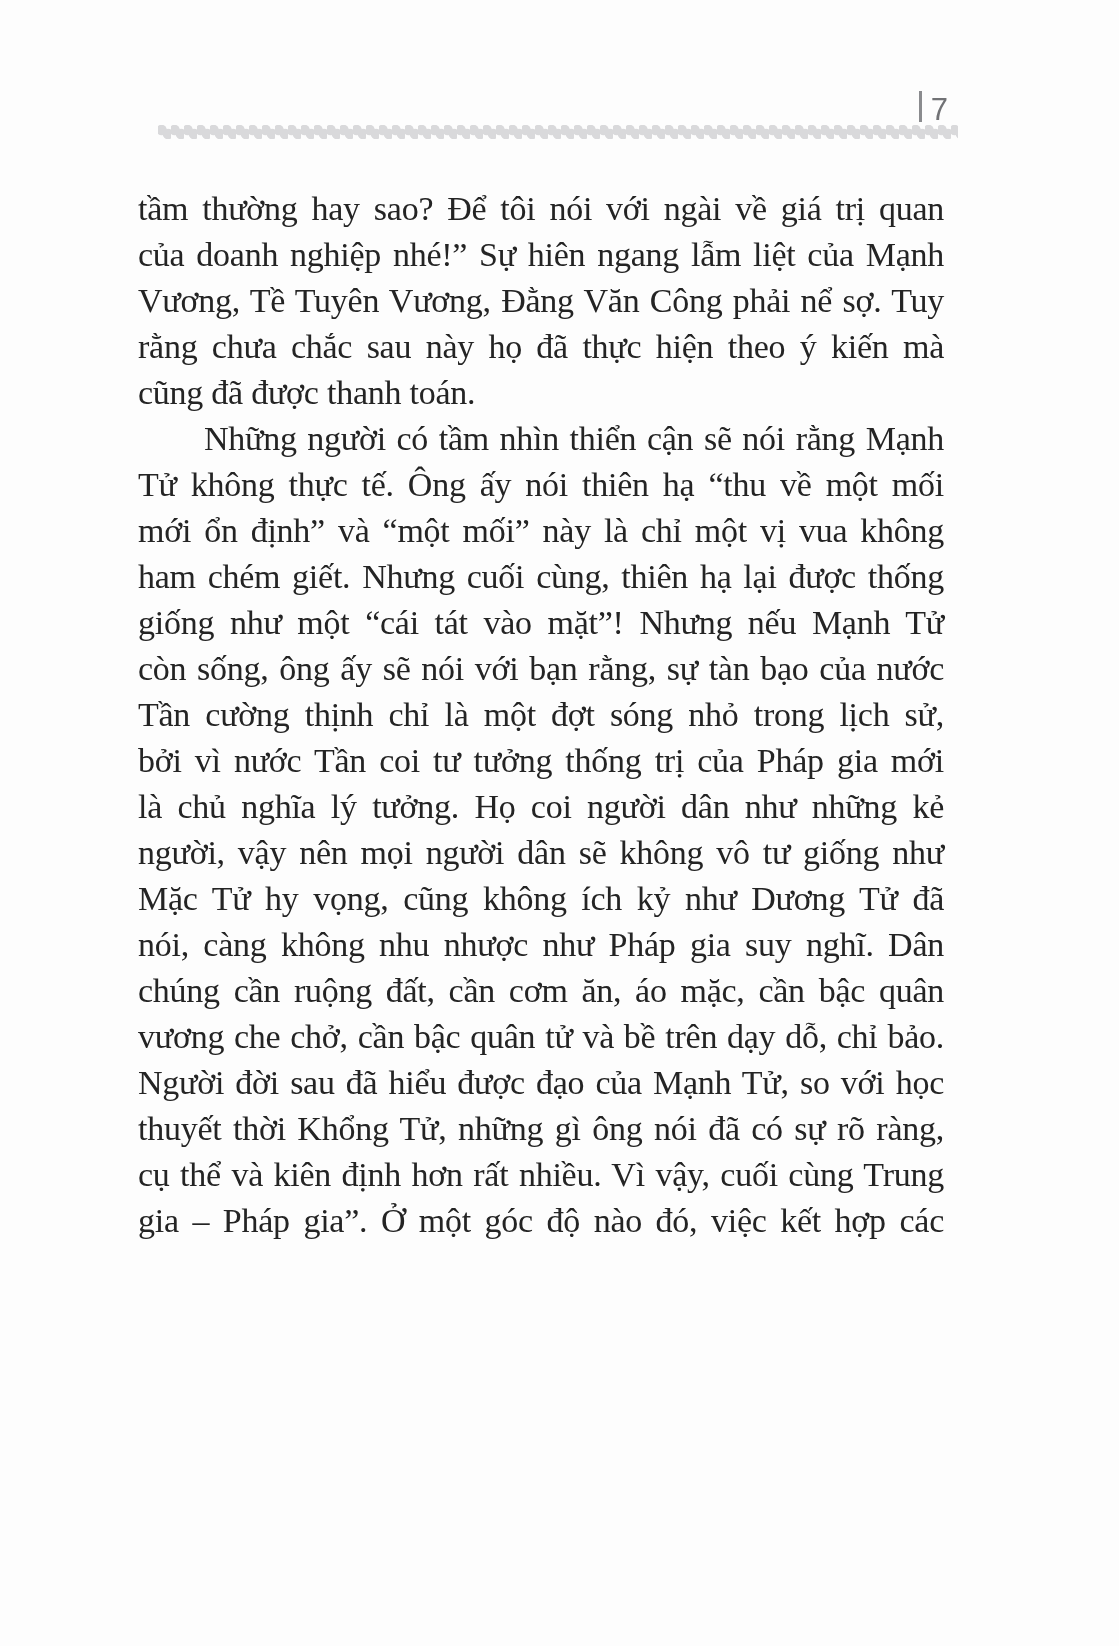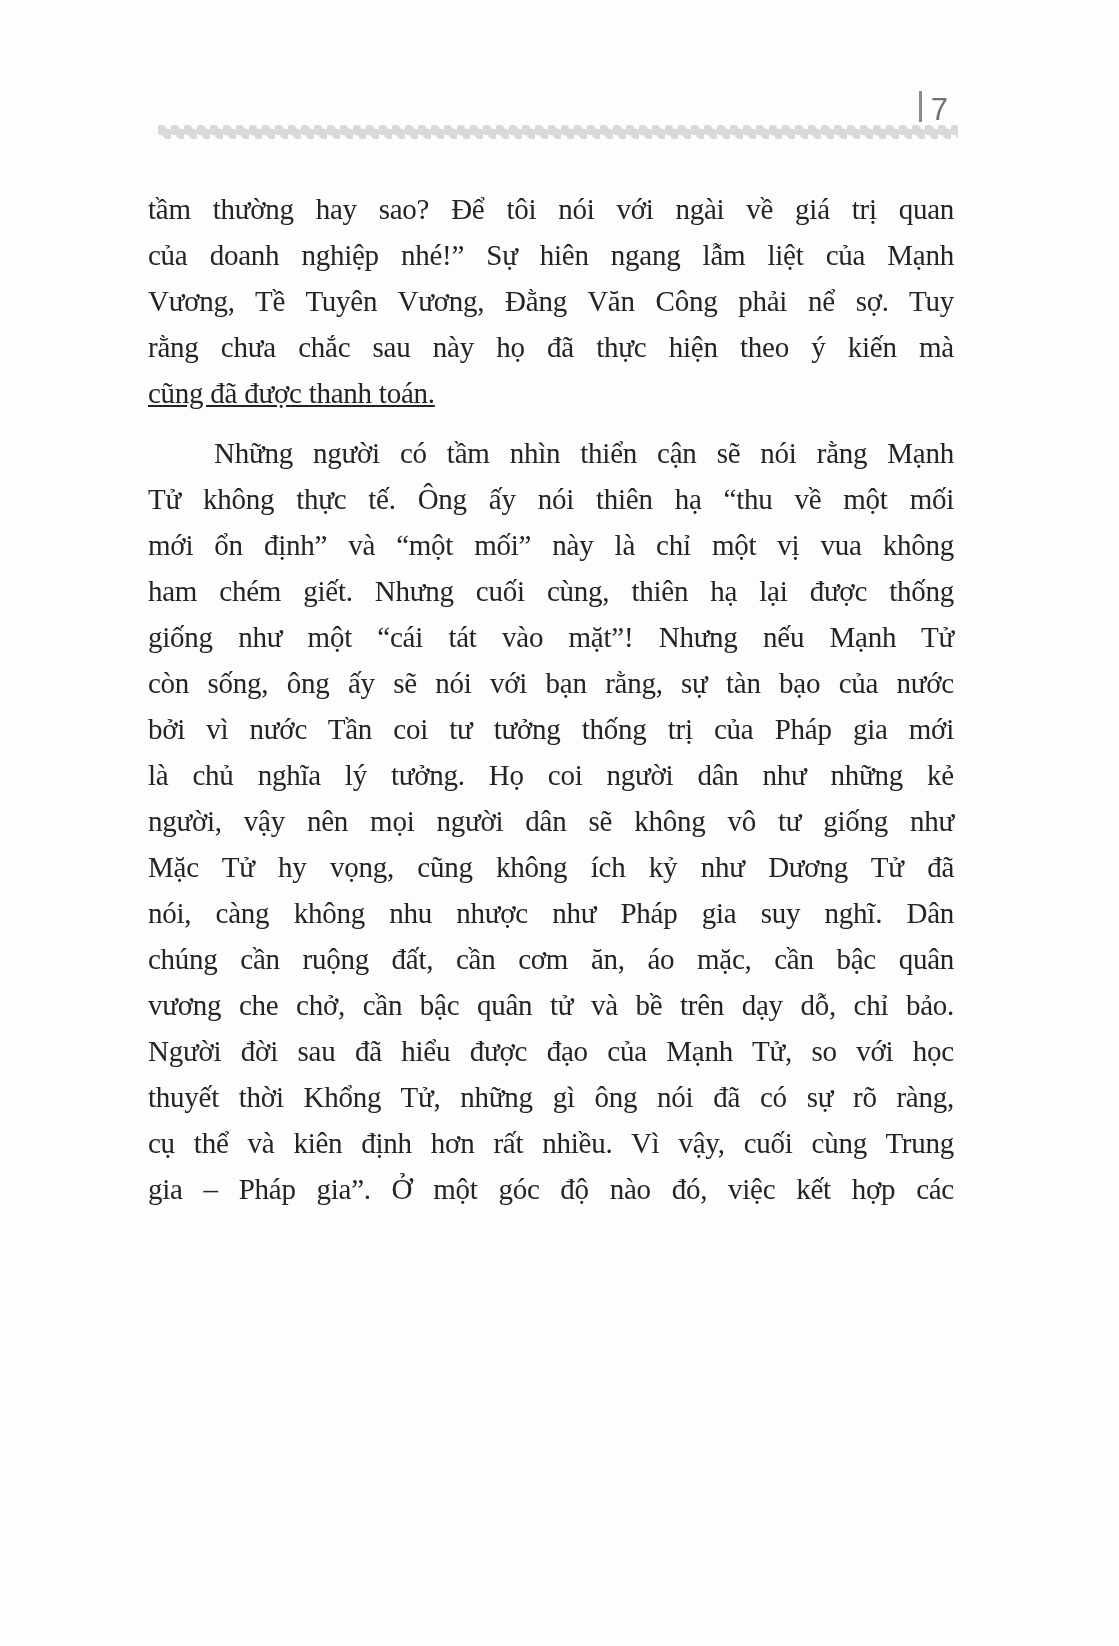--- a/index.html
+++ b/index.html
@@ -49,37 +49,36 @@
     top:125px;
     left:158px;
     width:800px;
     height:14px;
     display:block;
   }
   
   .page-body{
     position:absolute;
     top:186px;
-    left:148px;
+    left:138px;
     width:806px;
     color:var(--text);
-    font-size:29px;
+    font-size:34px;
     line-height:46px;
     letter-spacing:-0.25px;
   }
   .para{margin:0;}
-  .para + .para{margin-top:14px;}
+  .para + .para{}
   .para.indent .line:first-child{text-indent:66px;}
   .line{
     text-align:justify;
     text-align-last:justify;
   }
   .line.no-just{
     text-align-last:left;
-    text-decoration:underline;
   }
 </style>
 </head>
 <body>
 
 <div class="page">
 
   <header>
     <div class="folio">
       <span class="bar"></span>
@@ -106,20 +105,21 @@
         <div class="line">rằng chưa chắc sau này họ đã thực hiện theo ý kiến mà</div>
         <div class="line no-just">cũng đã được thanh toán.</div>
       </div>
       <div class="para indent">
         <div class="line">Những người có tầm nhìn thiển cận sẽ nói rằng Mạnh</div>
         <div class="line">Tử không thực tế. Ông ấy nói thiên hạ “thu về một mối</div>
         <div class="line">mới ổn định” và “một mối” này là chỉ một vị vua không</div>
         <div class="line">ham chém giết. Nhưng cuối cùng, thiên hạ lại được thống</div>
         <div class="line">giống như một “cái tát vào mặt”! Nhưng nếu Mạnh Tử</div>
         <div class="line">còn sống, ông ấy sẽ nói với bạn rằng, sự tàn bạo của nước</div>
+        <div class="line">Tần cường thịnh chỉ là một đợt sóng nhỏ trong lịch sử,</div>
         <div class="line">bởi vì nước Tần coi tư tưởng thống trị của Pháp gia mới</div>
         <div class="line">là chủ nghĩa lý tưởng. Họ coi người dân như những kẻ</div>
         <div class="line">người, vậy nên mọi người dân sẽ không vô tư giống như</div>
         <div class="line">Mặc Tử hy vọng, cũng không ích kỷ như Dương Tử đã</div>
         <div class="line">nói, càng không nhu nhược như Pháp gia suy nghĩ. Dân</div>
         <div class="line">chúng cần ruộng đất, cần cơm ăn, áo mặc, cần bậc quân</div>
         <div class="line">vương che chở, cần bậc quân tử và bề trên dạy dỗ, chỉ bảo.</div>
         <div class="line">Người đời sau đã hiểu được đạo của Mạnh Tử, so với học</div>
         <div class="line">thuyết thời Khổng Tử, những gì ông nói đã có sự rõ ràng,</div>
         <div class="line">cụ thể và kiên định hơn rất nhiều. Vì vậy, cuối cùng Trung</div>

